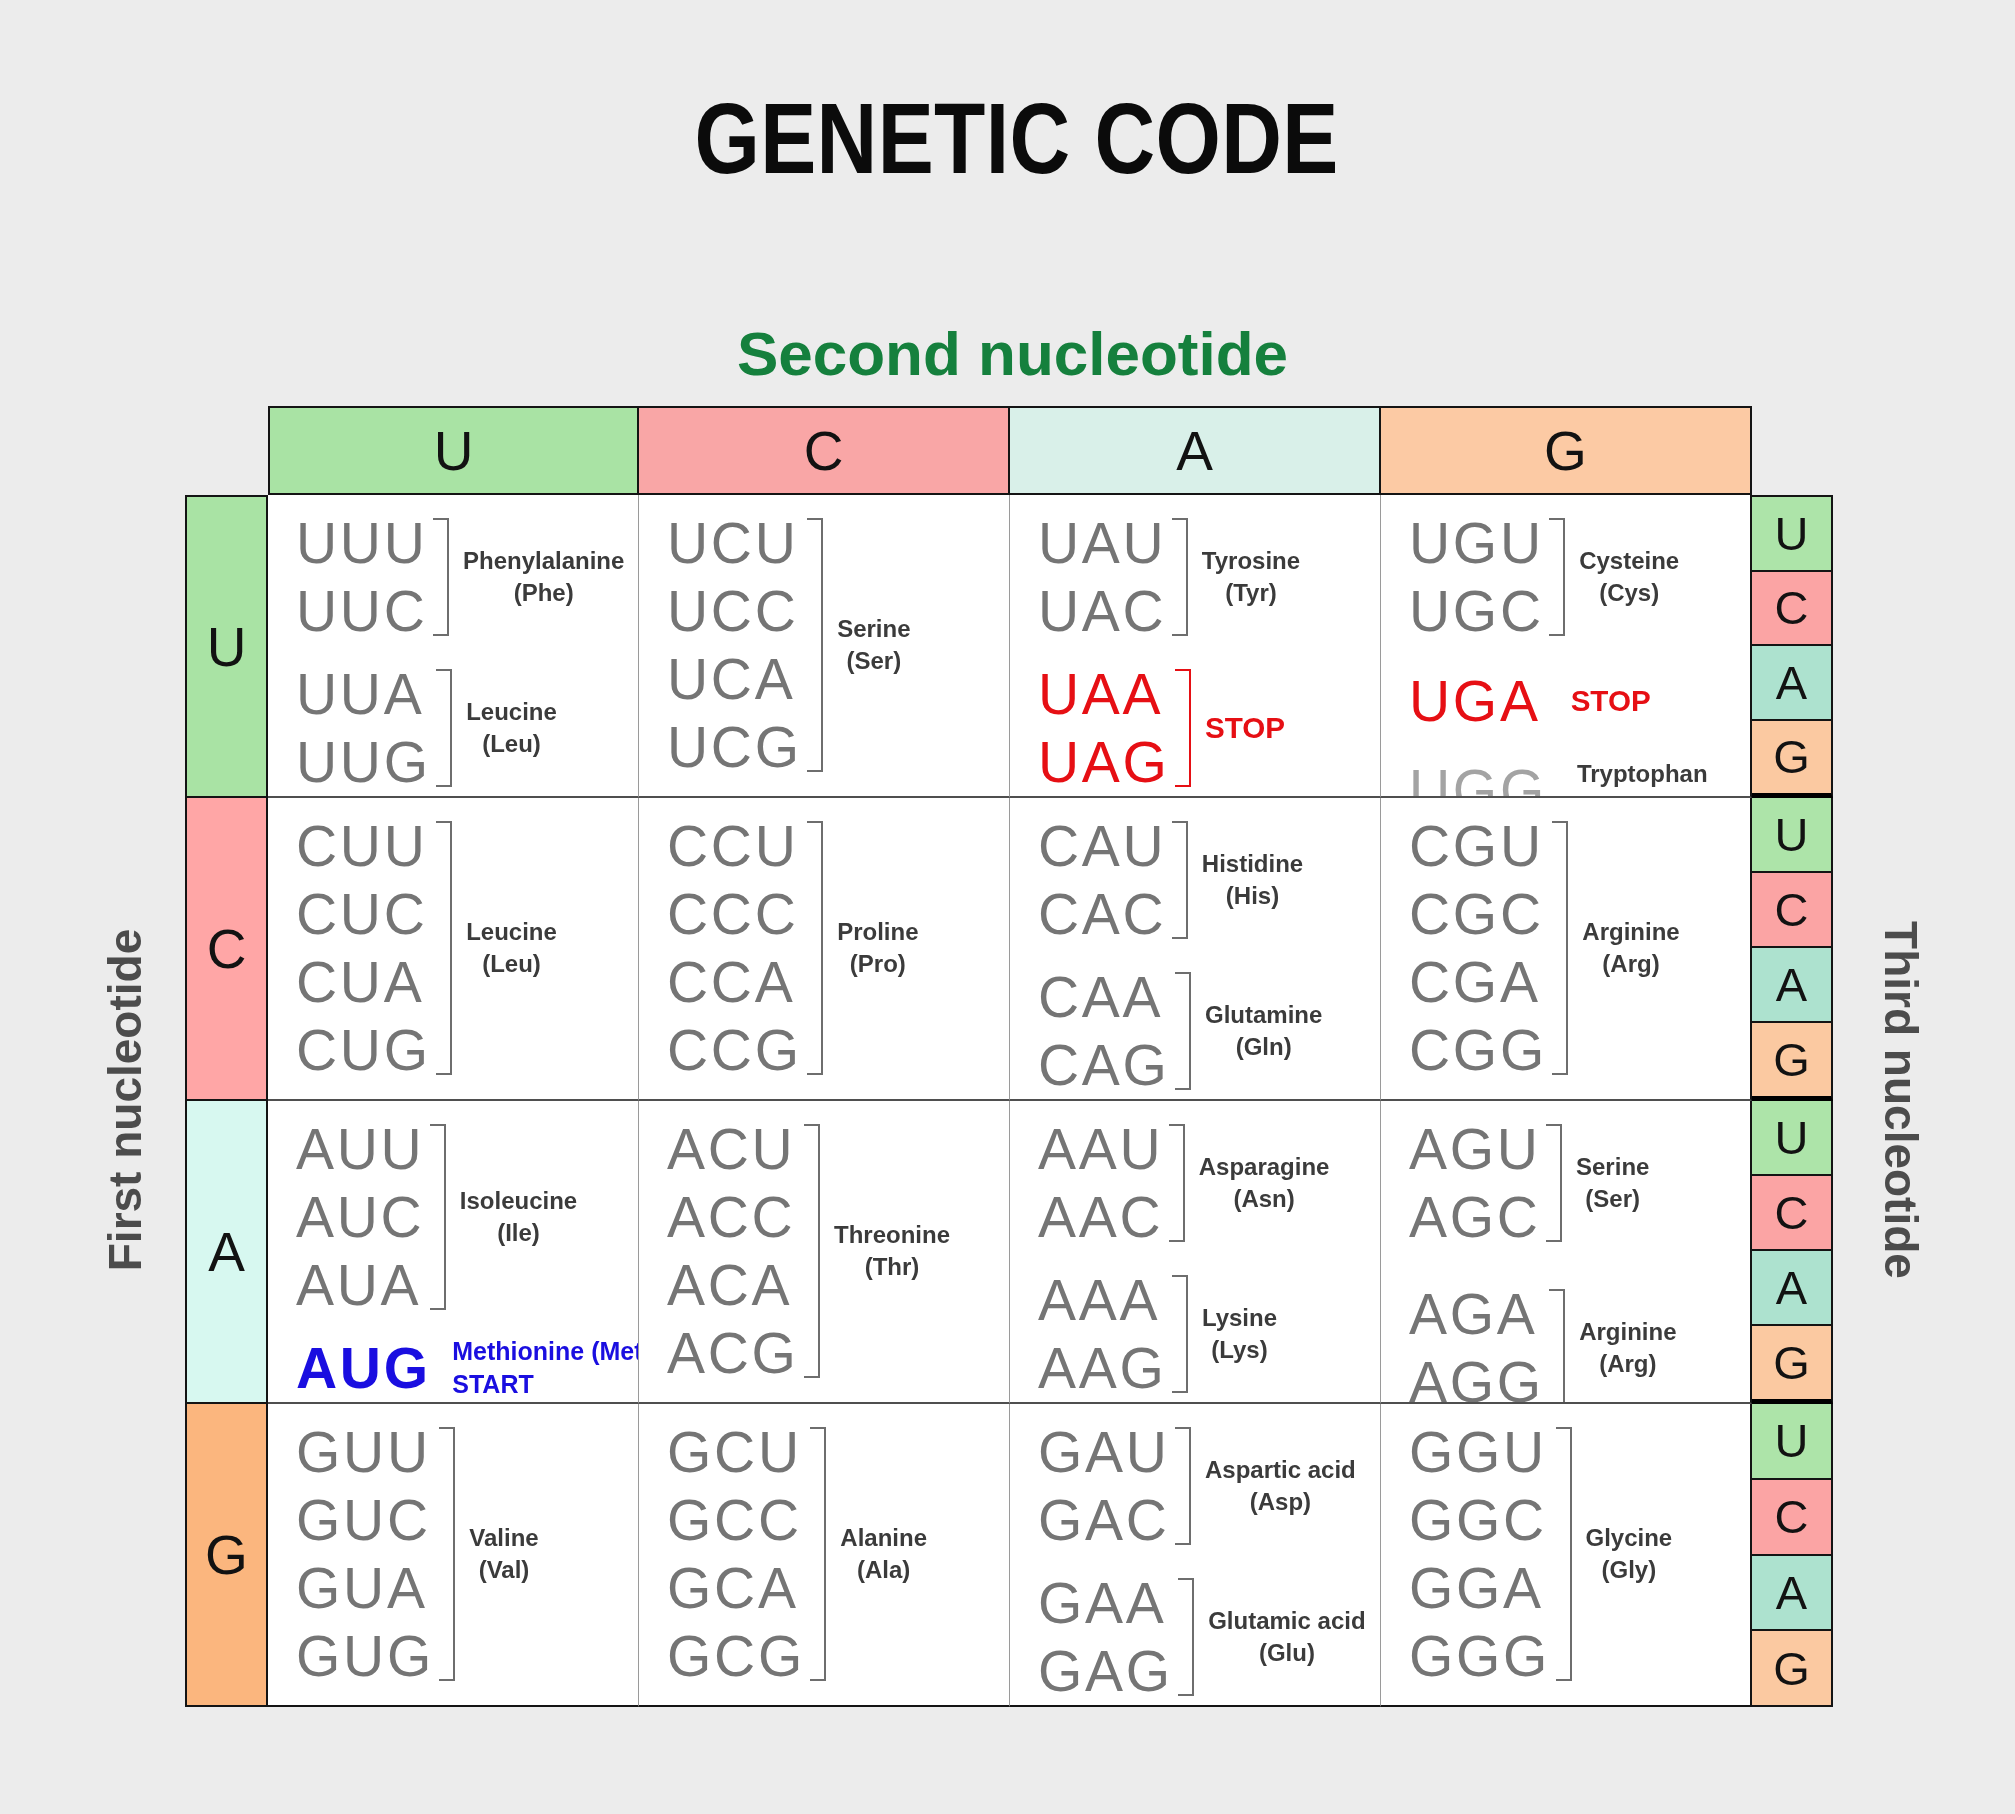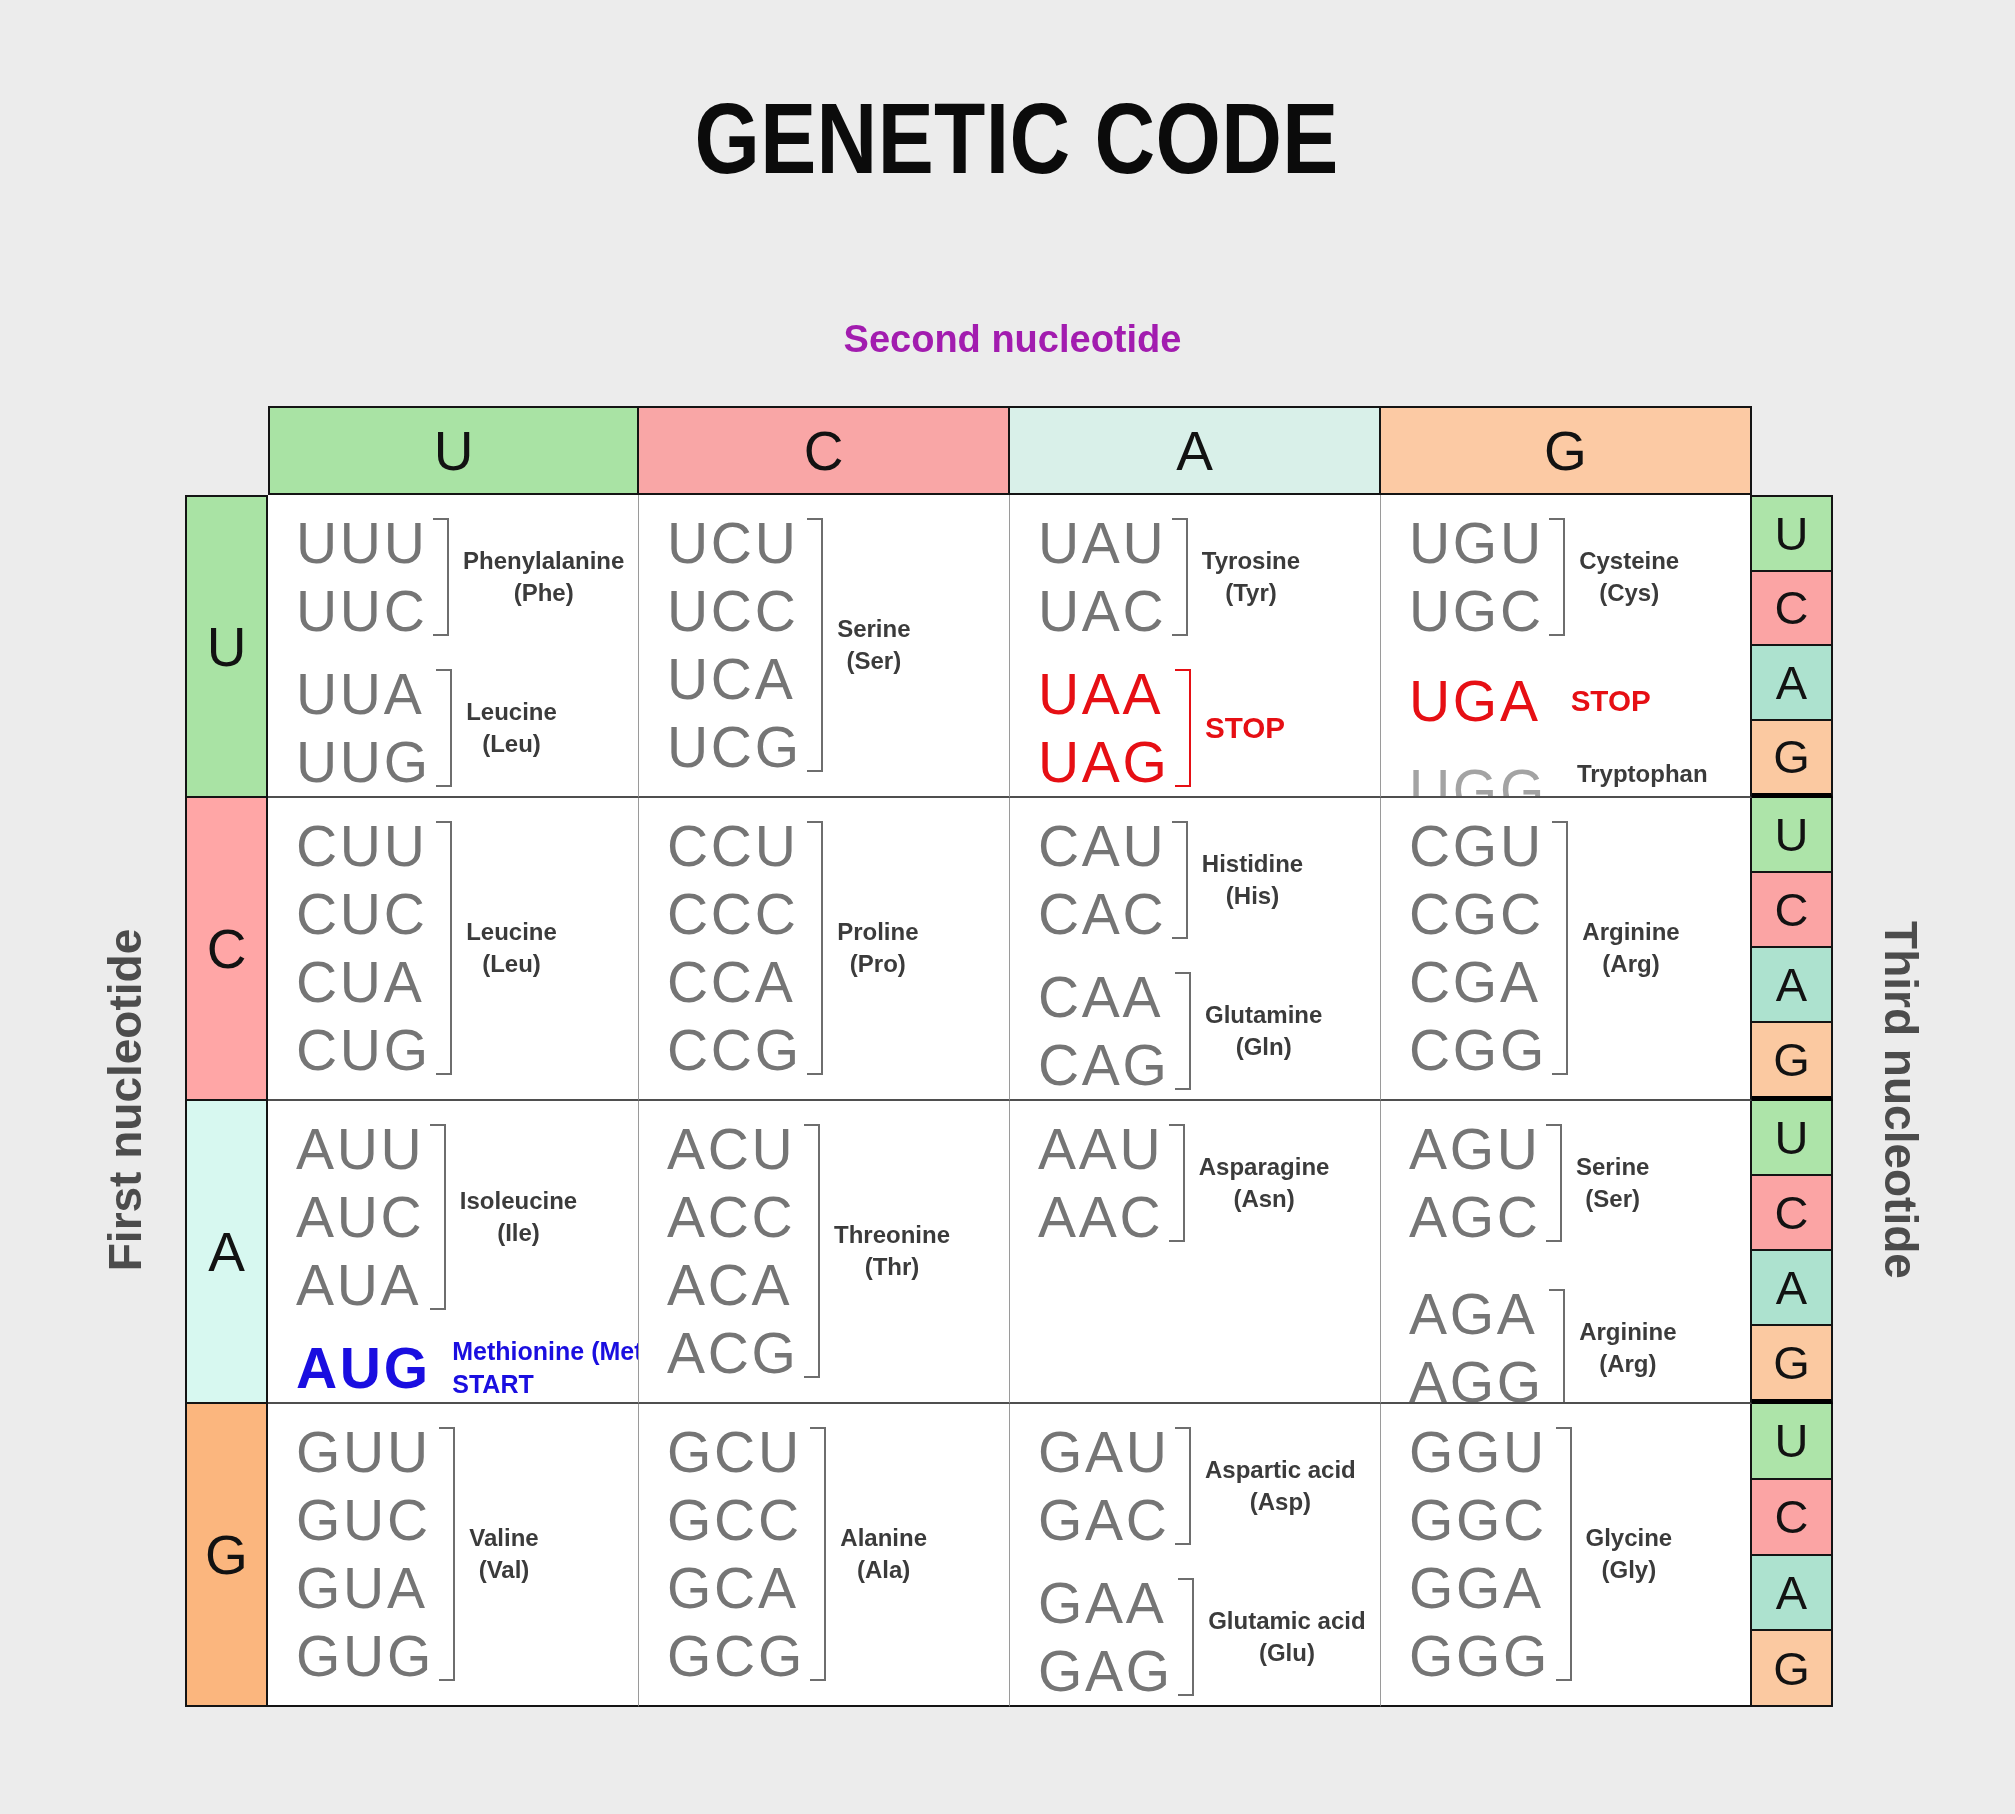--- a/index.html
+++ b/index.html
@@ -17,21 +17,21 @@
     text-align:center;line-height:107px;
   }
   .title span{
     display:inline-block;
     font-size:100px;font-weight:700;letter-spacing:0.5px;color:#0b0b0b;
     transform:scaleX(0.84);
   }
 
   .second-label{
     position:absolute;top:318px;left:270px;width:1485px;
-    text-align:center;font-size:38px;font-weight:600;color:#a21caf;
+    text-align:center;font-size:62px;font-weight:600;color:#15803d;
     transform-origin:center;
   }
   .side-label{
     position:absolute;white-space:nowrap;
     font-size:46px;font-weight:600;color:#4c4c4c;
   }
   .first-label{
     top:1100px;left:125px;
     transform:translate(-50%,-50%) rotate(-90deg);
   }
@@ -359,20 +359,31 @@
           <div class="codons">
             <div class="codon">AAU</div>
             <div class="codon">AAC</div>
           </div>
           <div class="bracket"></div>
           <div class="glabel">
             <div class="glabel-line">Asparagine</div>
             <div class="glabel-line">(Asn)</div>
           </div>
         </div>
+        <div class="group normal">
+          <div class="codons">
+            <div class="codon">AAA</div>
+            <div class="codon">AAG</div>
+          </div>
+          <div class="bracket"></div>
+          <div class="glabel">
+            <div class="glabel-line">Lysine</div>
+            <div class="glabel-line">(Lys)</div>
+          </div>
+        </div>
       </div>
       <div class="ccell last-col">
         <div class="group normal">
           <div class="codons">
             <div class="codon">AGU</div>
             <div class="codon">AGC</div>
           </div>
           <div class="bracket"></div>
           <div class="glabel">
             <div class="glabel-line">Serine</div>

